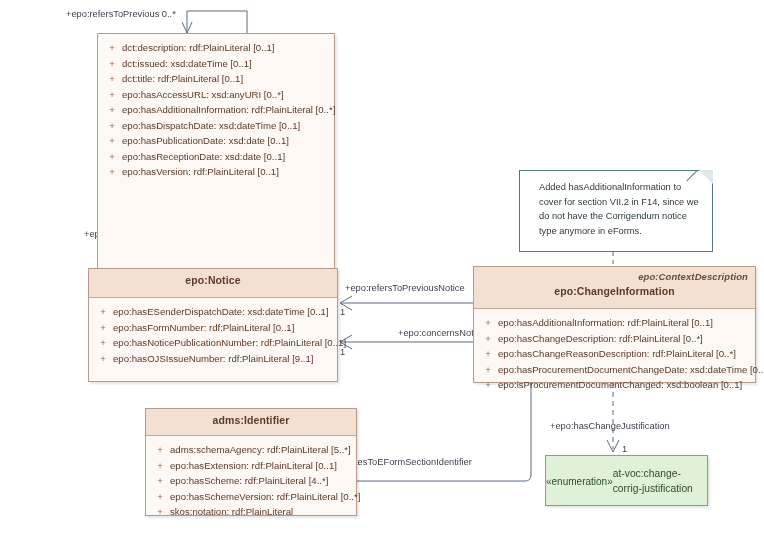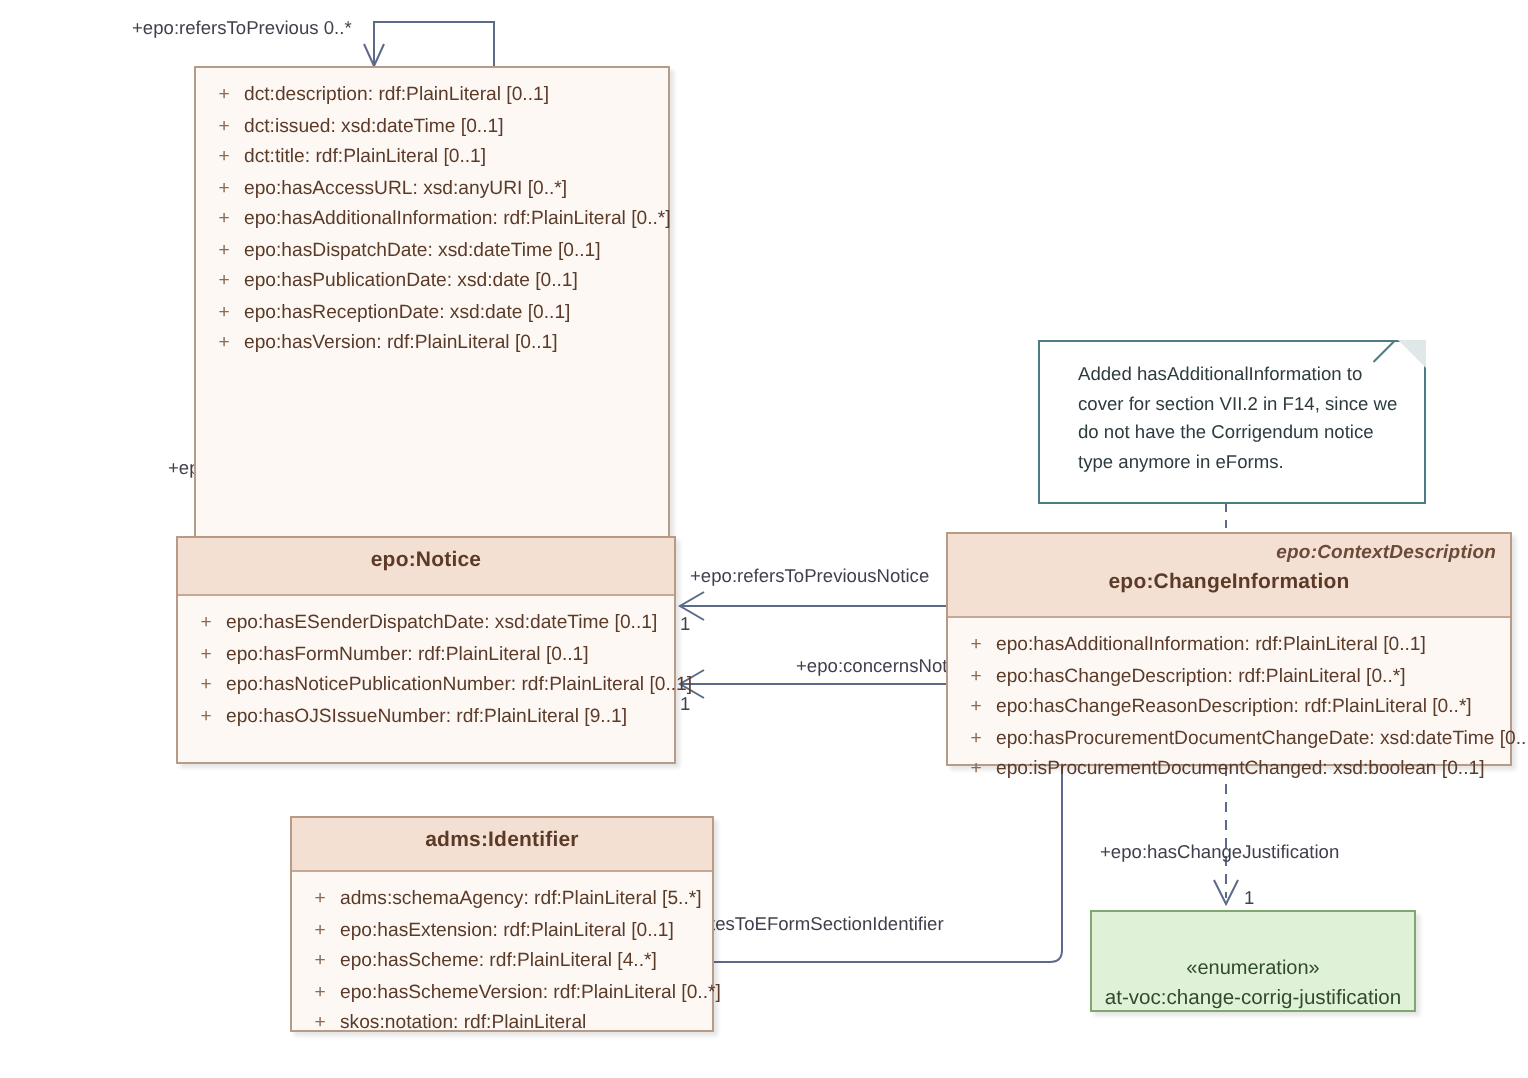--- a/index.html
+++ b/index.html
@@ -85,24 +85,24 @@
   .attr-txt { flex: 1 1 auto; }
 
   
   .uml-enum {
     position: absolute;
     box-sizing: border-box;
     border: 1px solid #7fa86e;
     background: #dff2d8;
     box-shadow: 2px 2px 2px rgba(0,0,0,0.10);
     display: flex;
-    flex-direction: column;
+    flex-direction: row;
     align-items: center;
     justify-content: flex-start;
-    padding-top: 21px;
+    padding-top: 1px;
   }
   .enum-stereo {
     font-size: 10px;
     color: #2f4b2a;
     line-height: 15px;
   }
   .enum-name {
     font-size: 10.3px;
     color: #2f4b2a;
     line-height: 15px;

